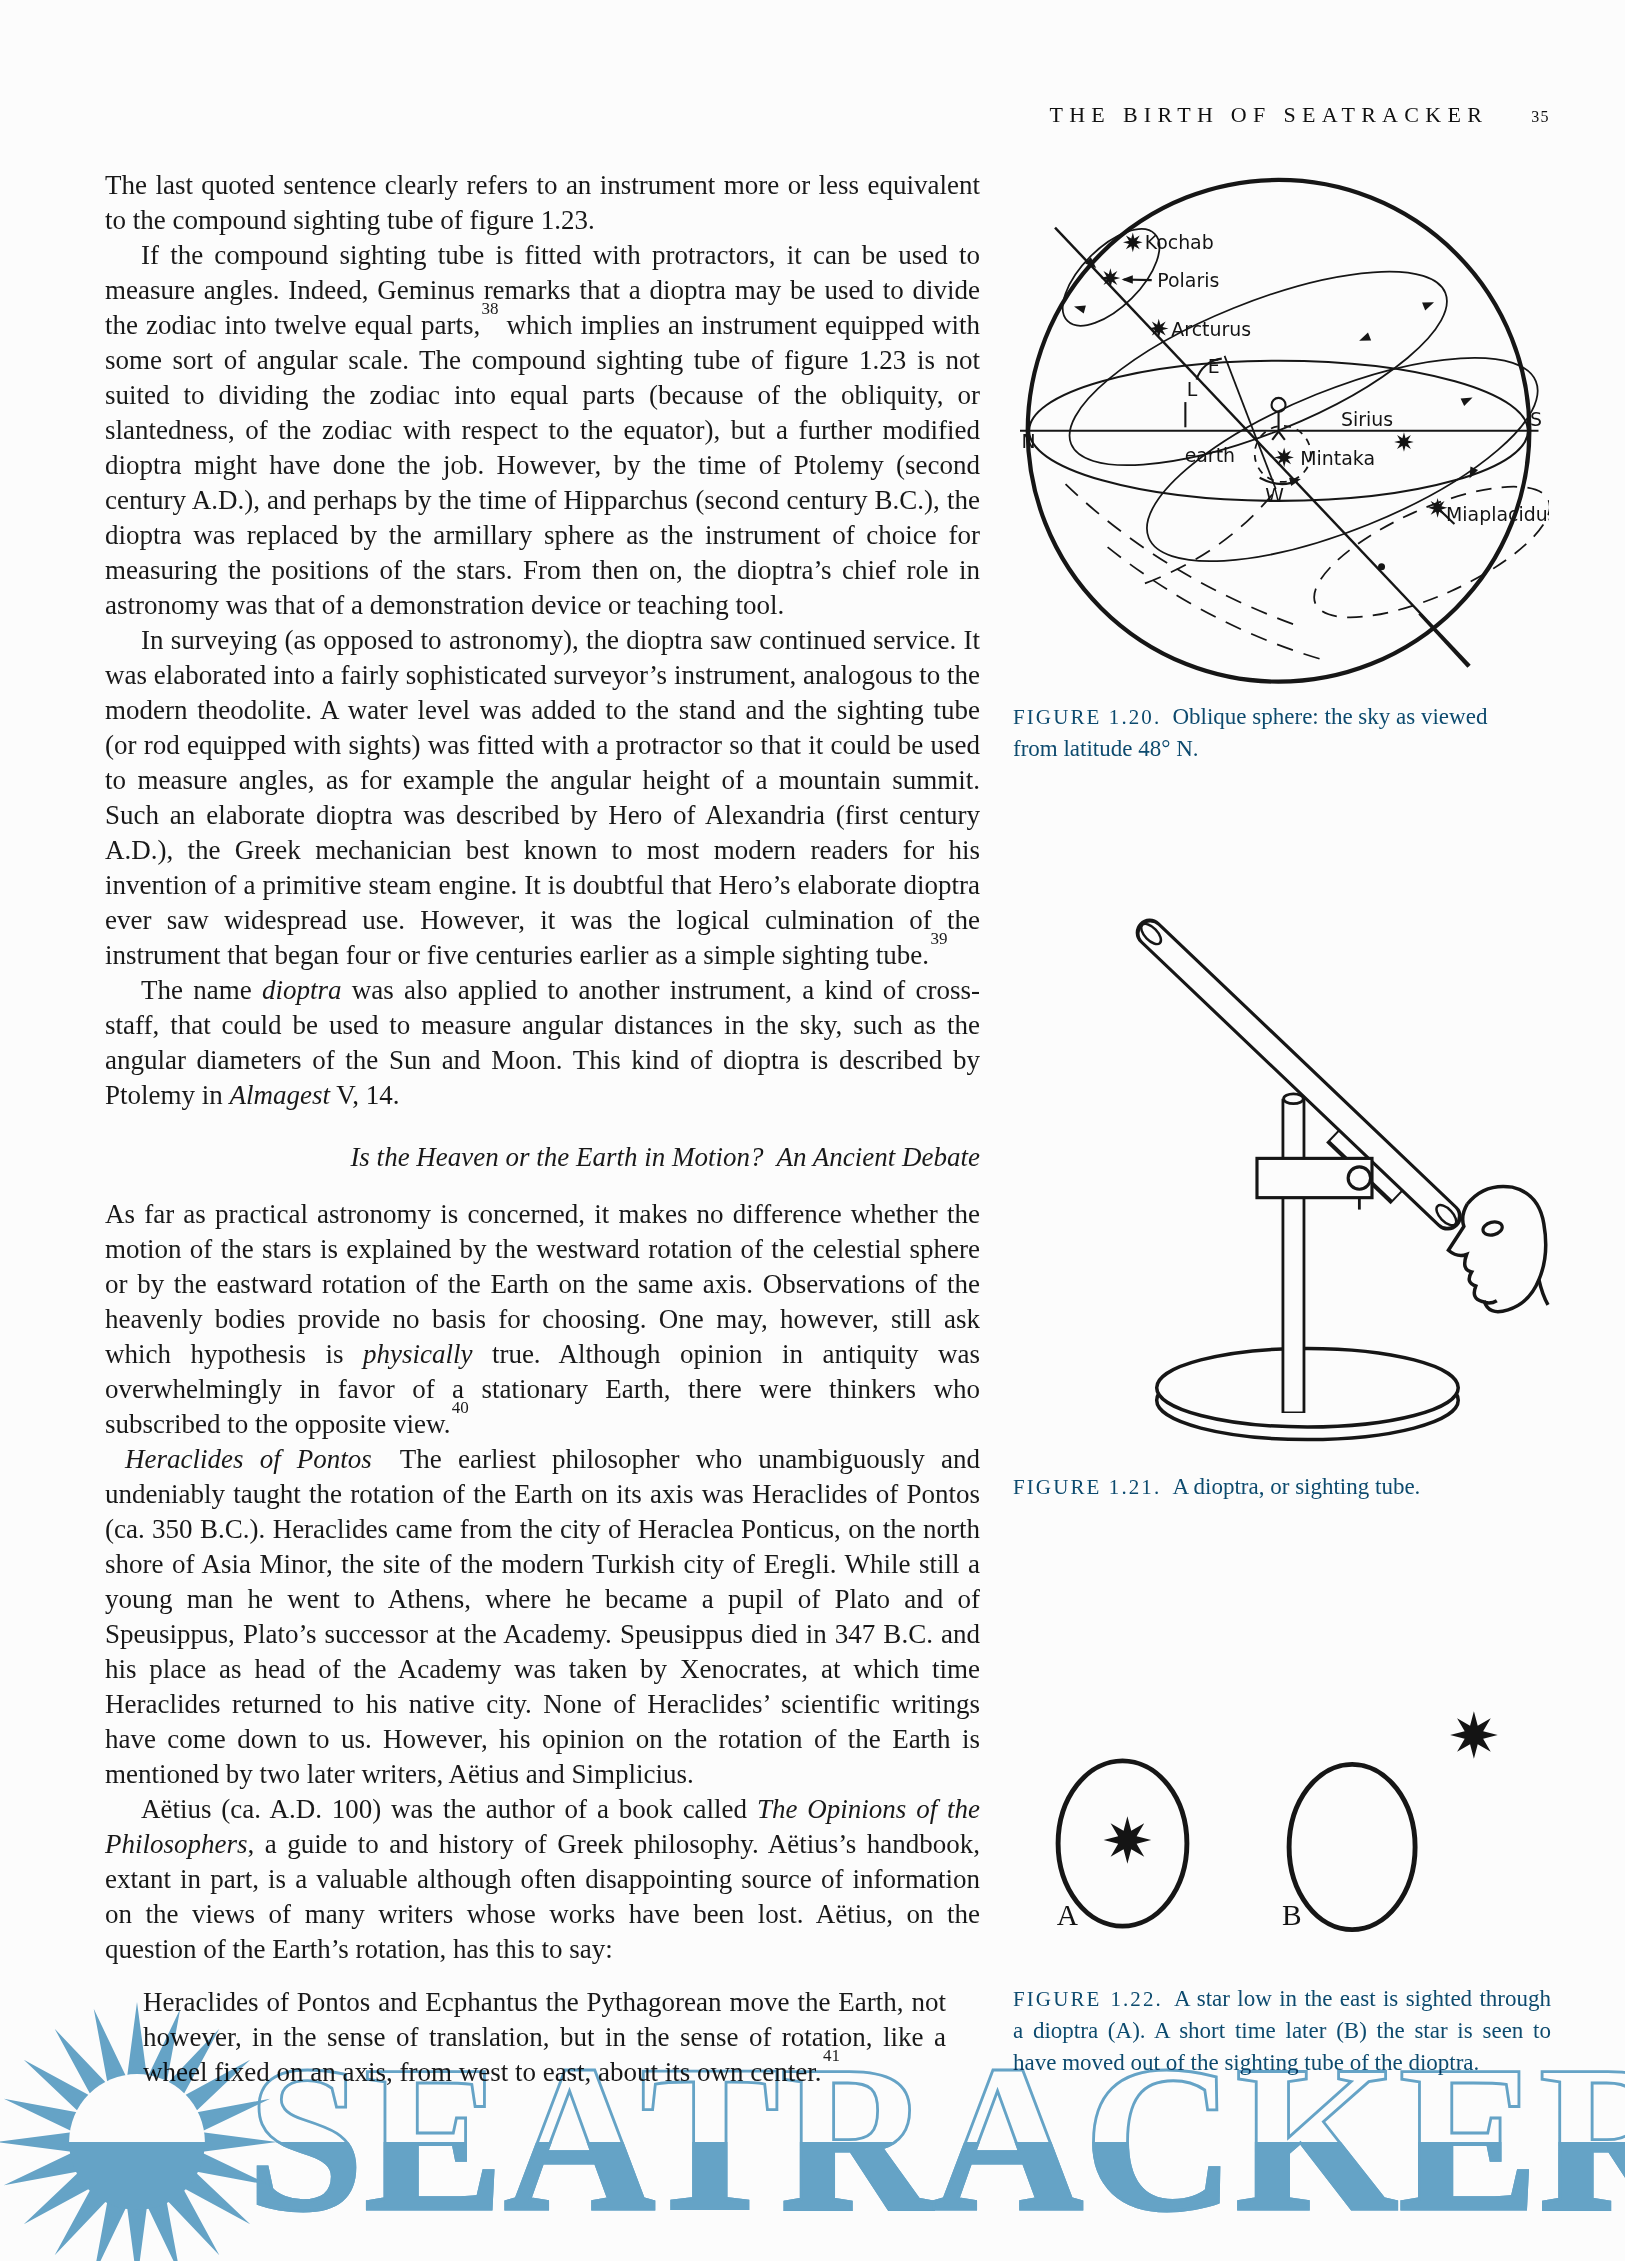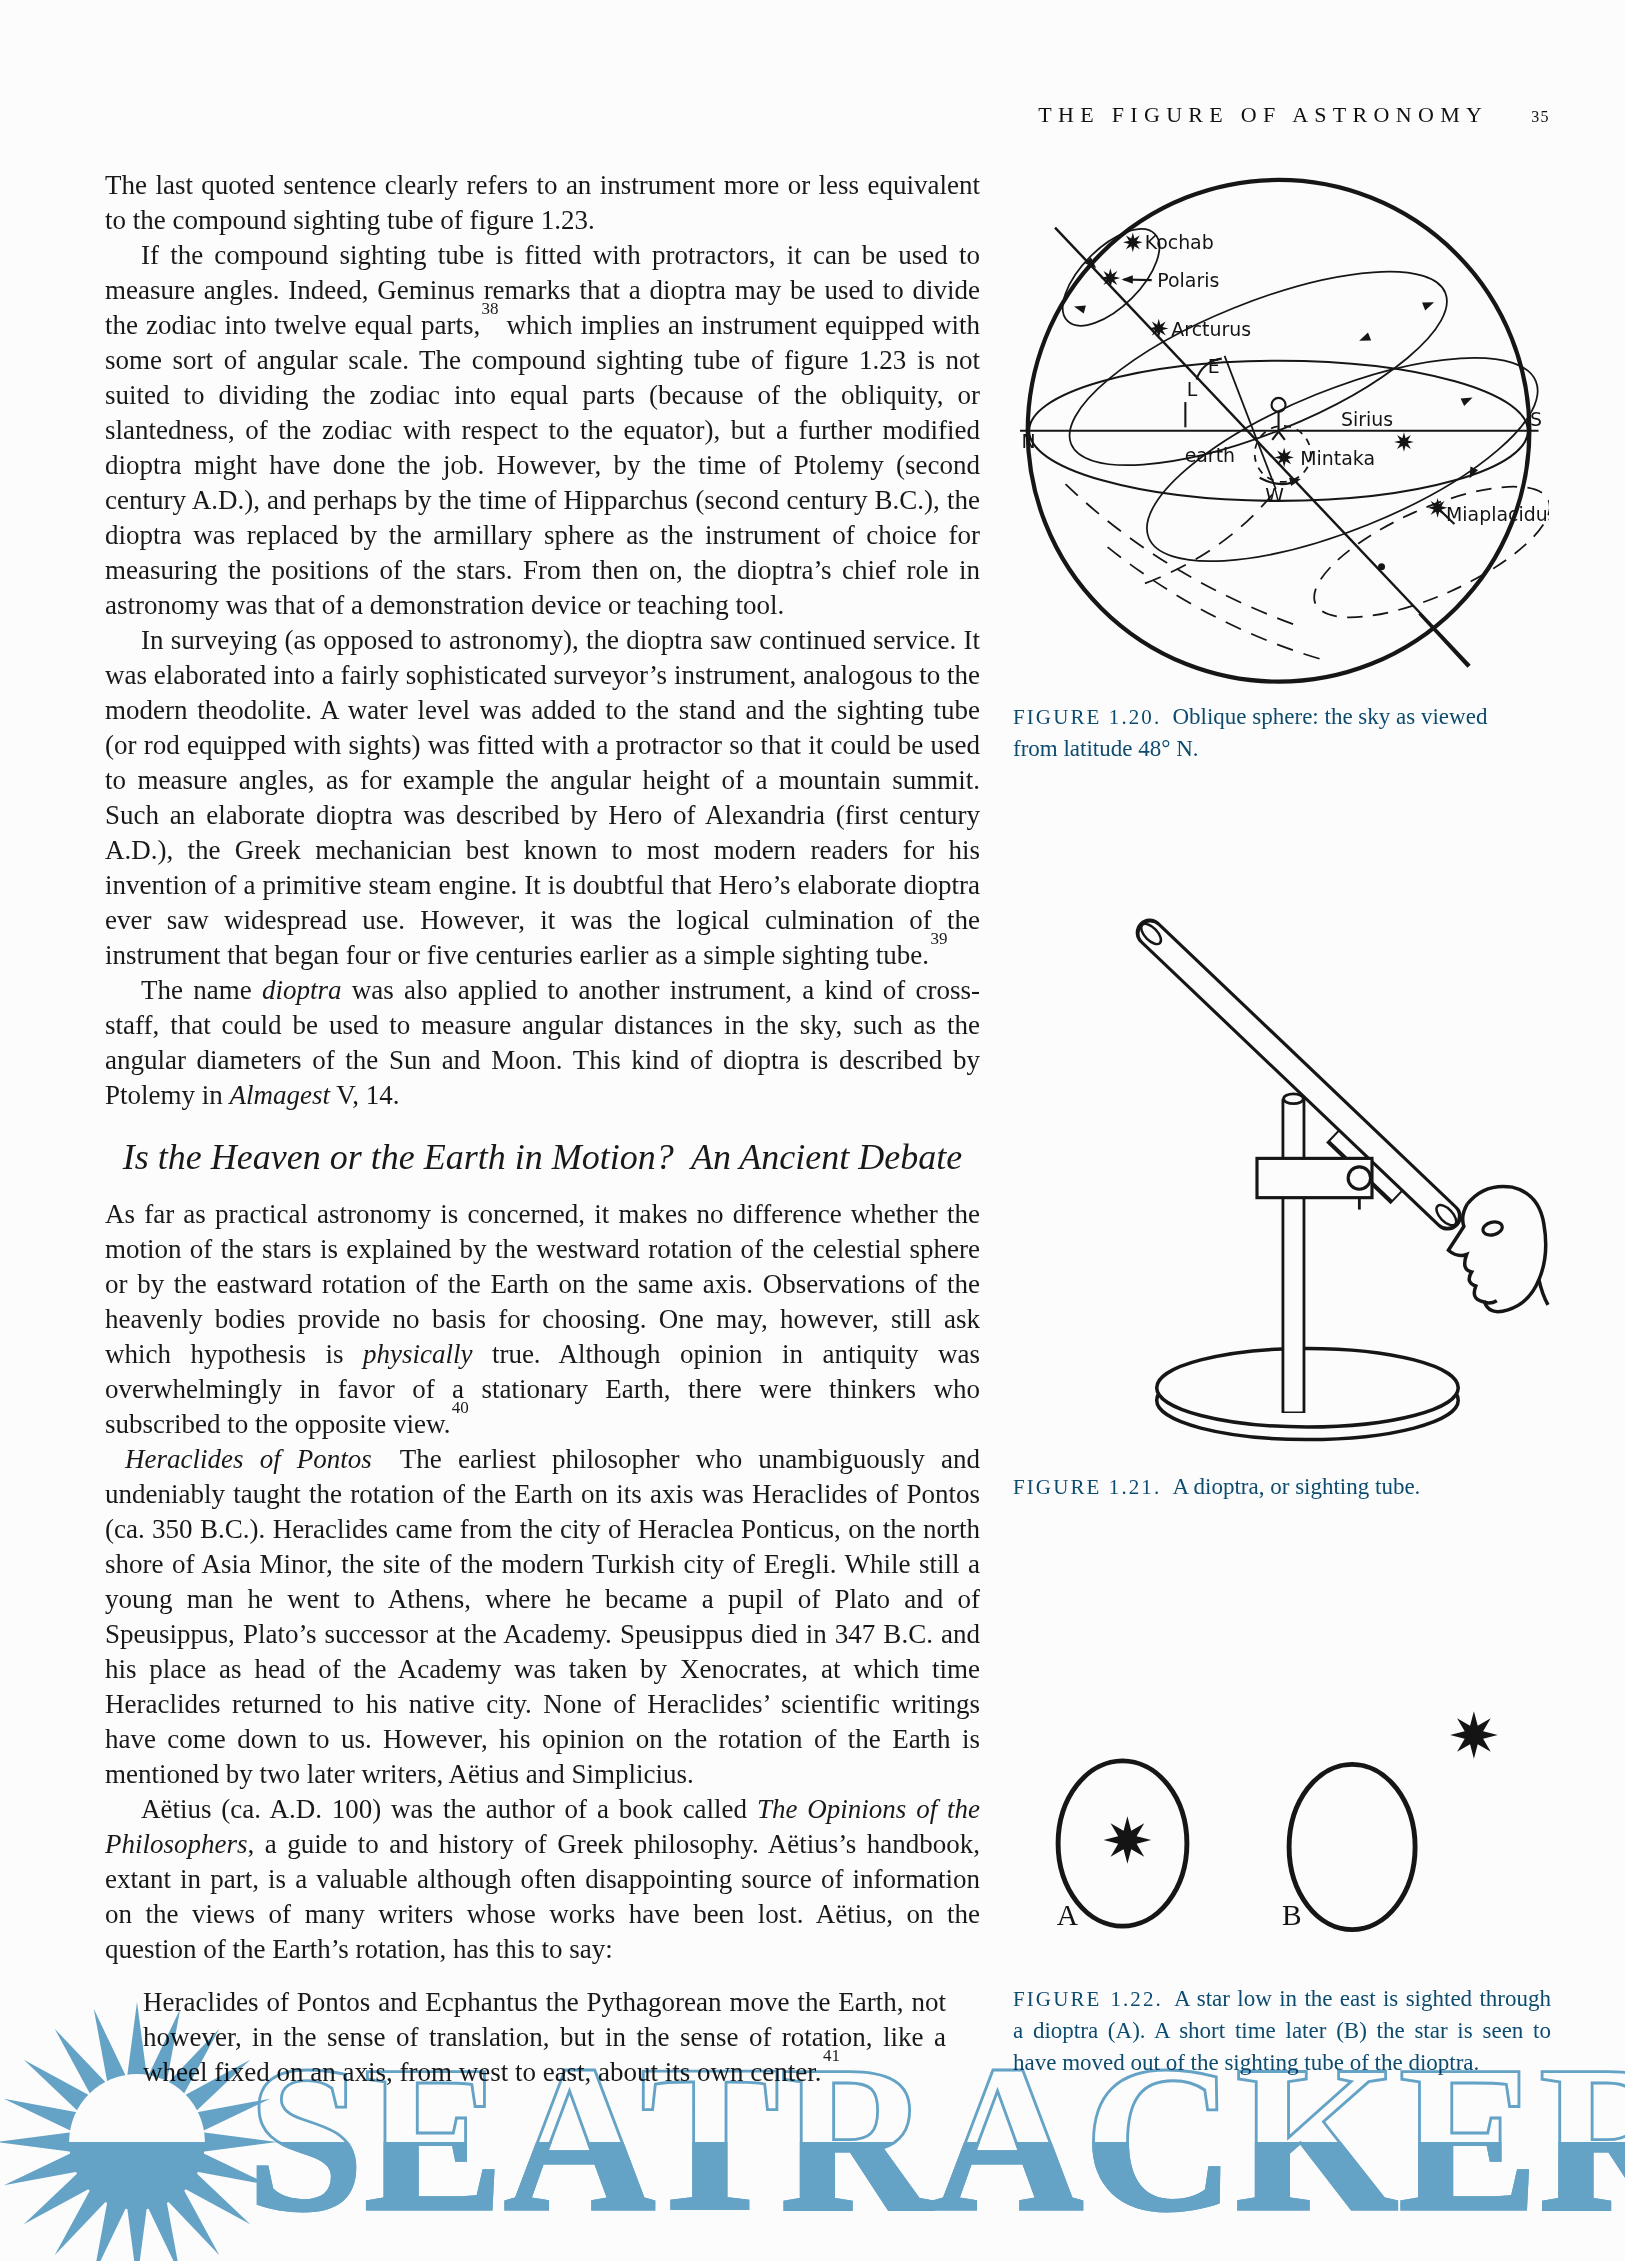--- a/index.html
+++ b/index.html
@@ -10,22 +10,22 @@
            font-size:22px;letter-spacing:6.3px;color:#111;}
   .runhead .pageno{margin-left:43px;letter-spacing:1.4px;font-size:16px;}
   
   .main{position:absolute;left:105px;top:168px;width:875px;font-size:27px;line-height:35px;
         text-align:justify;}
   .main p{margin:0;}
   .ind{text-indent:36px;}
   .it{font-style:italic;}
   .runin{font-style:italic;margin-right:28px;margin-left:20px;}
   sup.fn{font-size:17px;position:relative;top:-10.5px;line-height:0;margin-left:1.4px;}
-  h2.sect{font-style:italic;font-weight:normal;font-size:36px;margin:27px 0 22.4px 0;
-          white-space:pre-wrap;text-align:center;}
+  h2.sect{font-style:italic;font-weight:normal;font-size:27px;margin:27px 0 22.4px 0;
+          white-space:pre-wrap;text-align:right;}
   blockquote.q{margin:18px 34px 0 38px;padding:0;}
   
   .figsvg{position:absolute;}
   .figcap{position:absolute;font-size:23px;line-height:32px;color:#0c4a6e;text-align:left;}
   .figcap.just{text-align:justify;}
   .figlabel{letter-spacing:2.1px;font-size:21px;margin-right:11.2px;}
   svg .lbl{font-family:"DejaVu Sans", sans-serif;font-size:27px;fill:#141414;}
   svg .lblb{font-family:"Liberation Serif", serif;font-size:42px;fill:#141414;}
   svg .ln{stroke:#161616;fill:none;}
   
@@ -49,21 +49,21 @@
     </g>
     <g id="arrowhead">
         <polygon points="1,0 -15,6 -15,-6" fill="#161616"></polygon>
       </g>
   </defs>
 </svg>
 
 <div class="page">
 
   <div class="runhead">
-    <span>THE FIGURE OF ASTRONOMY</span><span class="pageno">35</span>
+    <span>THE BIRTH OF SEATRACKER</span><span class="pageno">35</span>
   </div>
 
   <div class="main">
     <p><span>The last quoted sentence clearly refers to an instrument more or less equivalent to the compound sighting tube of figure 1.23.</span></p>
     <p class="ind"><span>If the compound sighting tube is fitted with protractors, it can be used to measure angles. Indeed, Geminus remarks that a dioptra may be used to divide the zodiac into twelve equal parts,</span><sup class="fn">38</sup><span> which implies an instrument equipped with some sort of angular scale. The compound sighting tube of figure 1.23 is not suited to dividing the zodiac into equal parts (because of the obliquity, or slantedness, of the zodiac with respect to the equator), but a further modified dioptra might have done the job. However, by the time of Ptolemy (second century A.D.), and perhaps by the time of Hipparchus (second century B.C.), the dioptra was replaced by the armillary sphere as the instrument of choice for measuring the positions of the stars. From then on, the dioptra’s chief role in astronomy was that of a demonstration device or teaching tool.</span></p>
     <p class="ind"><span>In surveying (as opposed to astronomy), the dioptra saw continued service. It was elaborated into a fairly sophisticated surveyor’s instrument, analogous to the modern theodolite. A water level was added to the stand and the sighting tube (or rod equipped with sights) was fitted with a protractor so that it could be used to measure angles, as for example the angular height of a mountain summit. Such an elaborate dioptra was described by Hero of Alexandria (first century A.D.), the Greek mechanician best known to most modern readers for his invention of a primitive steam engine. It is doubtful that Hero’s elaborate dioptra ever saw widespread use. However, it was the logical culmination of the instrument that began four or five centuries earlier as a simple sighting tube.</span><sup class="fn">39</sup></p>
     <p class="ind"><span>The name </span><span class="it">dioptra</span><span> was also applied to another instrument, a kind of cross-staff, that could be used to measure angular distances in the sky, such as the angular diameters of the Sun and Moon. This kind of dioptra is described by Ptolemy in </span><span class="it">Almagest</span><span> V, 14.</span></p>
     <h2 class="sect">Is the Heaven or the Earth in Motion?  An Ancient Debate</h2>
     <p><span>As far as practical astronomy is concerned, it makes no difference whether the motion of the stars is explained by the westward rotation of the celestial sphere or by the eastward rotation of the Earth on the same axis. Observations of the heavenly bodies provide no basis for choosing. One may, however, still ask which hypothesis is </span><span class="it">physically</span><span> true. Although opinion in antiquity was overwhelmingly in favor of a stationary Earth, there were thinkers who subscribed to the opposite view.</span><sup class="fn">40</sup></p>
     <p><span class="runin">Heraclides of Pontos</span><span>The earliest philosopher who unambiguously and undeniably taught the rotation of the Earth on its axis was Heraclides of Pontos (ca. 350 B.C.). Heraclides came from the city of Heraclea Ponticus, on the north shore of Asia Minor, the site of the modern Turkish city of Eregli. While still a young man he went to Athens, where he became a pupil of Plato and of Speusippus, Plato’s successor at the Academy. Speusippus died in 347 B.C. and his place as head of the Academy was taken by Xenocrates, at which time Heraclides returned to his native city. None of Heraclides’ scientific writings have come down to us. However, his opinion on the rotation of the Earth is mentioned by two later writers, Aëtius and Simplicius.</span></p>

